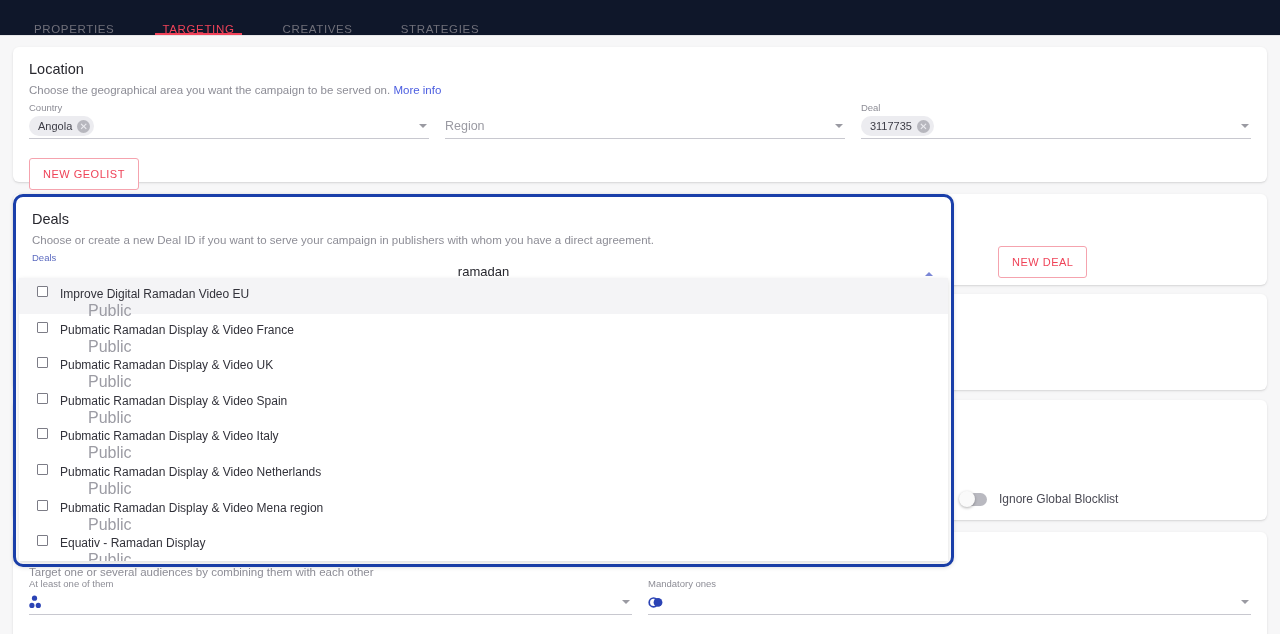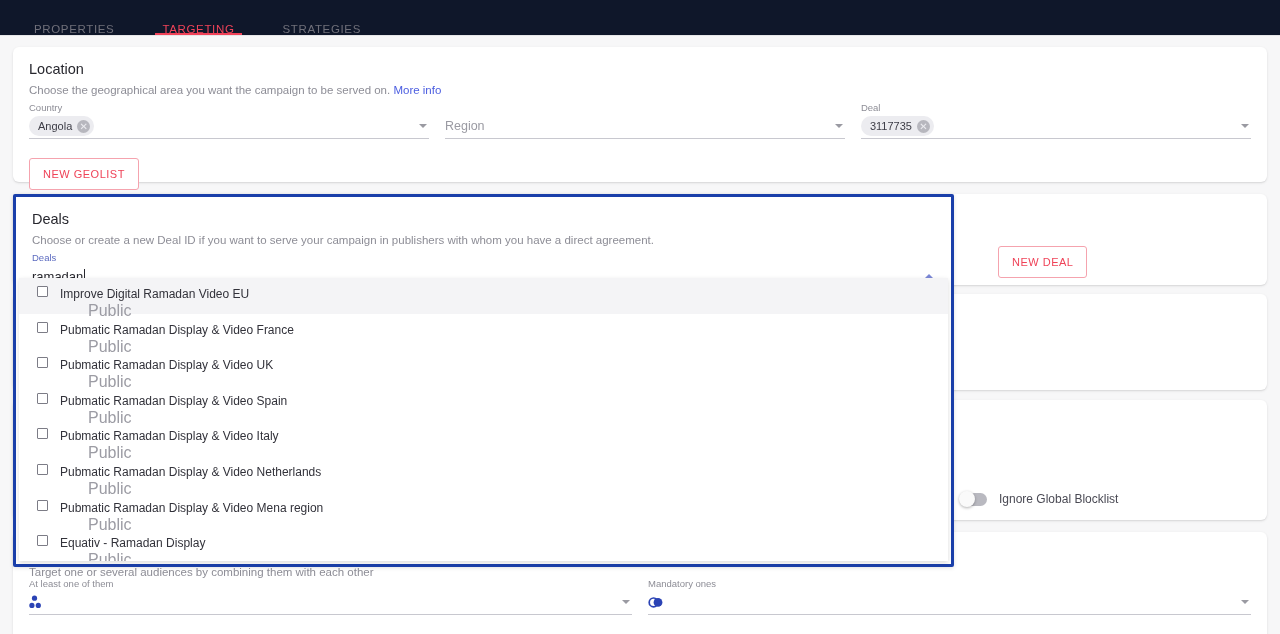--- a/index.html
+++ b/index.html
@@ -67,21 +67,21 @@
     line-height: 12px;
   }
   .field-label.focused { color: #5c6bc0; }
   .field-line {
     border-bottom: 1px solid #c8c8cf;
     height: 25px;
     display: flex;
     align-items: center;
     position: relative;
   }
-  .field-line.focused { border-bottom: 1px solid #7f1d1d; }
+  .field-line.focused { border-bottom: 5px solid #7f1d1d; flex-direction: column; }
   .field-ph {
     font-size: 12.5px;
     color: #9a9aa2;
   }
   .field-val {
     font-size: 13px;
     color: #27272e;
   }
   .caret {
     display: inline-block;
@@ -133,21 +133,21 @@
     padding: 9px 13px;
     cursor: pointer;
     font-family: "Liberation Sans", sans-serif;
     white-space: nowrap;
   }
 
   
   #deals-card {
     left: 13px; top: 194px; width: 941px; height: 373px;
     border: 3px solid #1a3faa;
-    border-radius: 2px;
+    border-radius: 10px;
     background: #fff;
     position: absolute;
     z-index: 30;
     box-shadow: 0 1px 4px rgba(0,0,0,.12);
   }
   #deals-inner { padding: 14px 16px 0 16px; position: relative; height: 100%; }
 
   
   .dd {
     position: absolute;
@@ -203,20 +203,23 @@
 <body>
 
 <div class="tabbar">
   <div class="tab">
       <span>PROPERTIES</span>
     </div>
   <div class="tab active">
       <span>TARGETING</span>
     </div>
   <div class="tab">
+      <span>CREATIVES</span>
+    </div>
+  <div class="tab">
       <span>STRATEGIES</span>
     </div>
 </div>
 
 <div class="card" style="left:13px; top:47px; width:1254px; height:135px;">
   <div style="padding:14px 16px 0 16px;">
     <div class="card-title">Location</div>
     <div class="card-desc">
       <span>Choose the geographical area you want the campaign to be served on.</span>
       <a href="#">More info</a>

